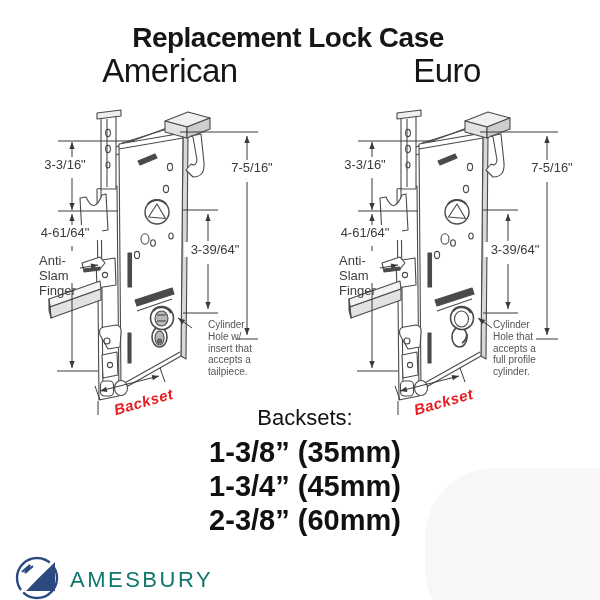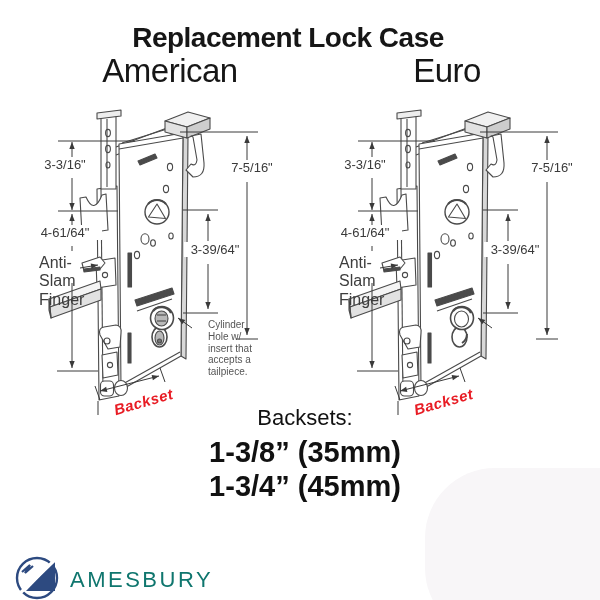--- a/index.html
+++ b/index.html
@@ -9,21 +9,21 @@
   #title{left:0;top:22px;width:576px;text-align:center;font-size:28px;font-weight:bold;color:#161616;letter-spacing:-0.5px;}
   .variant-heading{top:52px;font-size:33px;font-weight:normal;color:#161616;letter-spacing:-0.5px;text-align:center;}
   #heading-american{left:20px;width:300px;}
   #heading-euro{left:347px;width:200px;}
   .diagram{width:300px;height:345px;top:103px;}
   #diagram-american{left:20px;}
   #diagram-euro{left:320px;}
   .diagram svg{position:absolute;left:0;top:0;}
   .dim-label{position:absolute;font-size:13px;color:#3a3a3a;text-align:center;background:#fff;}
   .note-label{position:absolute;font-size:10px;line-height:1.18;color:#555;}
-  .anti-slam{position:absolute;font-size:16px;line-height:1.15;color:#3d3d3d;}
+  .anti-slam{position:absolute;font-size:13px;line-height:1.15;color:#3d3d3d;}
   .backset-label{position:absolute;font-size:15px;font-weight:bold;font-style:italic;color:#e81c24;
                  transform:rotate(-16deg);letter-spacing:0.5px;}
   #backsets-block{left:105px;top:401px;width:400px;text-align:center;color:#111;}
   #backsets-heading{font-size:22px;font-weight:normal;line-height:34px;}
   .backset-size{font-size:29px;font-weight:bold;line-height:34px;}
   #watermark-blob{left:425px;top:468px;width:280px;height:170px;background:#f8f6f8;border-radius:70px;}
   #logo{left:12px;top:554px;width:260px;height:46px;}
   #logo-text{position:absolute;left:58px;top:13px;font-size:22px;font-weight:normal;letter-spacing:2.5px;color:#0f766e;}
 </style>
 </head>
@@ -234,27 +234,29 @@
         <polygon points="78,162 70.7,160.5 71.5,165.8" fill="#3a3a3a" stroke="none"></polygon>
         <line x1="172" y1="225" x2="158" y2="215"></line>
         <polygon points="158,215 162.1,221.3 165.3,216.9" fill="#3a3a3a" stroke="none"></polygon>
       </g>
     </svg>
   <div class="dim-label" style="left:12px;top:54px;width:66px;">3-3/16"</div>
   <div class="dim-label" style="left:8px;top:122px;width:74px;">4-61/64"</div>
   <div class="anti-slam" style="left:19px;top:151px;width:52px;">Anti-Slam Finger</div>
   <div class="dim-label" style="left:203px;top:57px;width:58px;">7-5/16"</div>
   <div class="dim-label" style="left:164px;top:139px;width:62px;">3-39/64"</div>
+  <div class="note-label" style="left:173px;top:216px;width:56px;">Cylinder Hole that accepts a full profile cylinder.</div>
   <div class="backset-label" style="left:93px;top:290px;">Backset</div>
 </div>
 
 <div id="backsets-block" class="abs">
   <div id="backsets-heading">Backsets:</div>
   <div class="backset-size">1-3/8” (35mm)</div>
   <div class="backset-size">1-3/4” (45mm)</div>
+  <div class="backset-size">2-3/8” (60mm)</div>
 </div>
 
 <div id="logo" class="abs">
   <svg width="52" height="46" viewBox="0 0 52 46">
     <circle cx="25" cy="24" r="20" fill="none" stroke="#2d4a80" stroke-width="2.4"></circle>
     <polygon points="43,7 43,37 14,37" fill="#2d4a80"></polygon>
     <line x1="4" y1="43" x2="46" y2="3" stroke="#ffffff" stroke-width="3.2"></line>
     <path d="M10,18 L18,11 L13,19 L21,12" fill="none" stroke="#2d4a80" stroke-width="2.2"></path>
   </svg>
   <span id="logo-text">AMESBURY</span>

